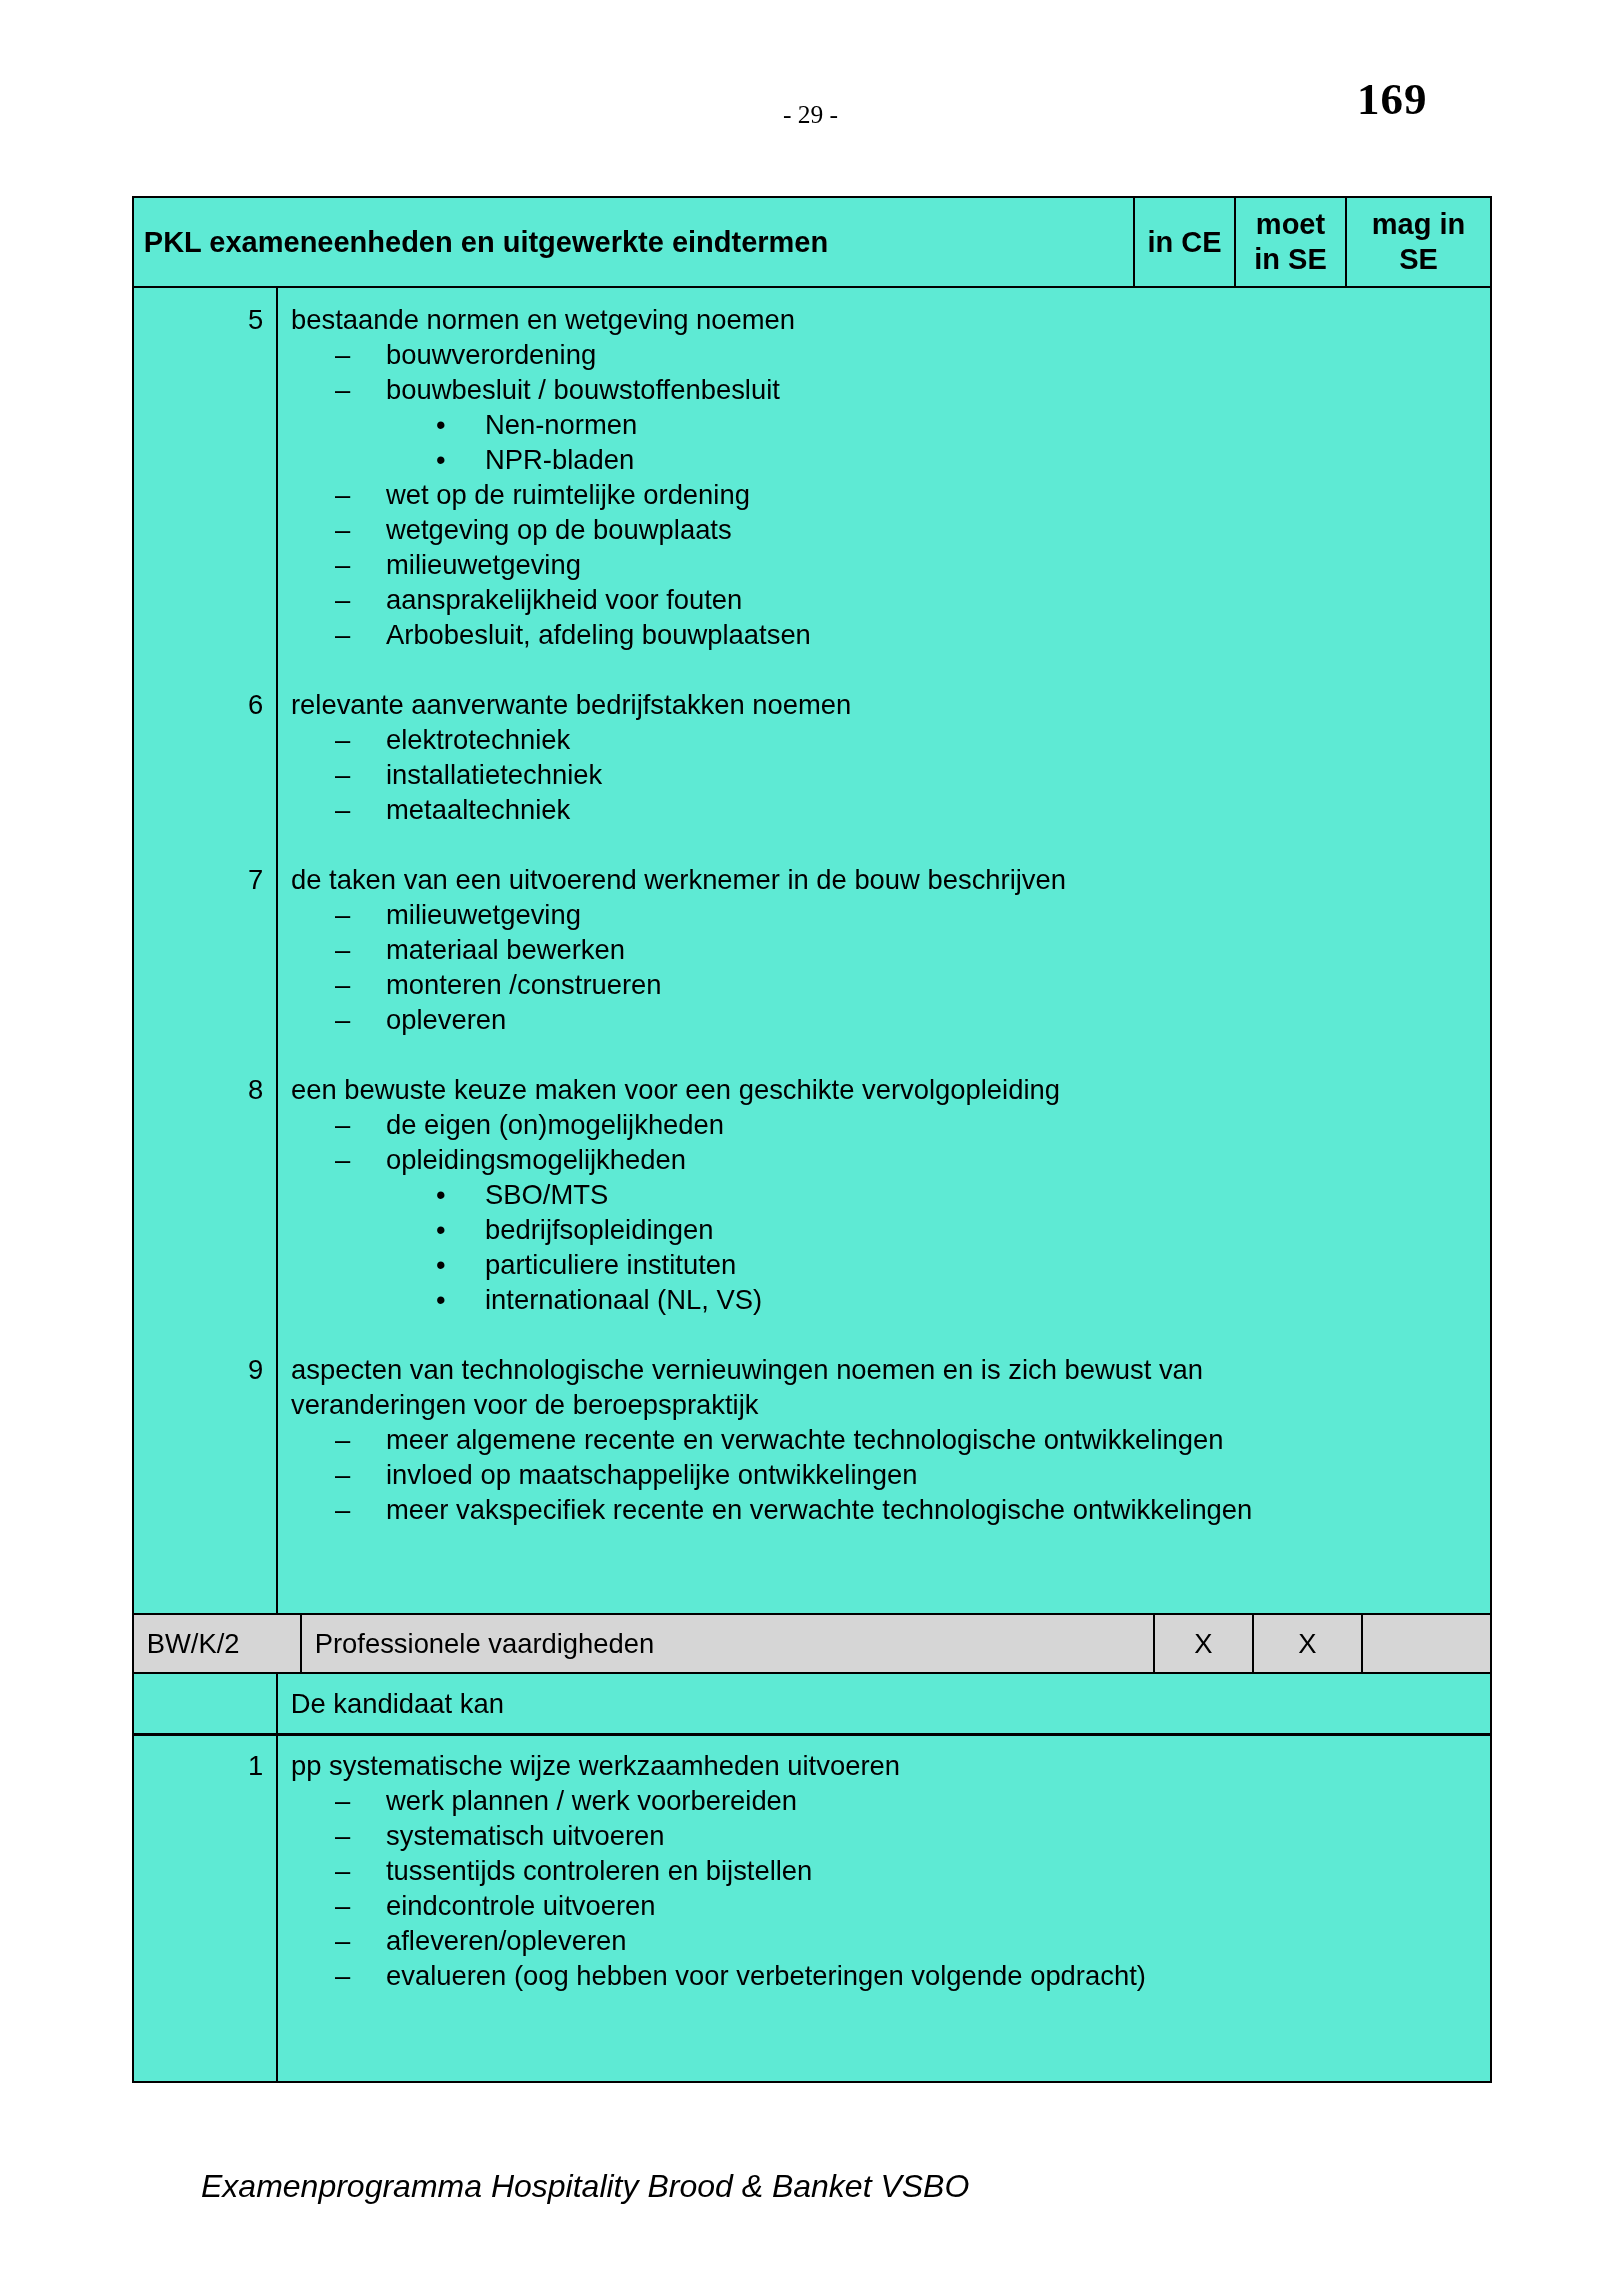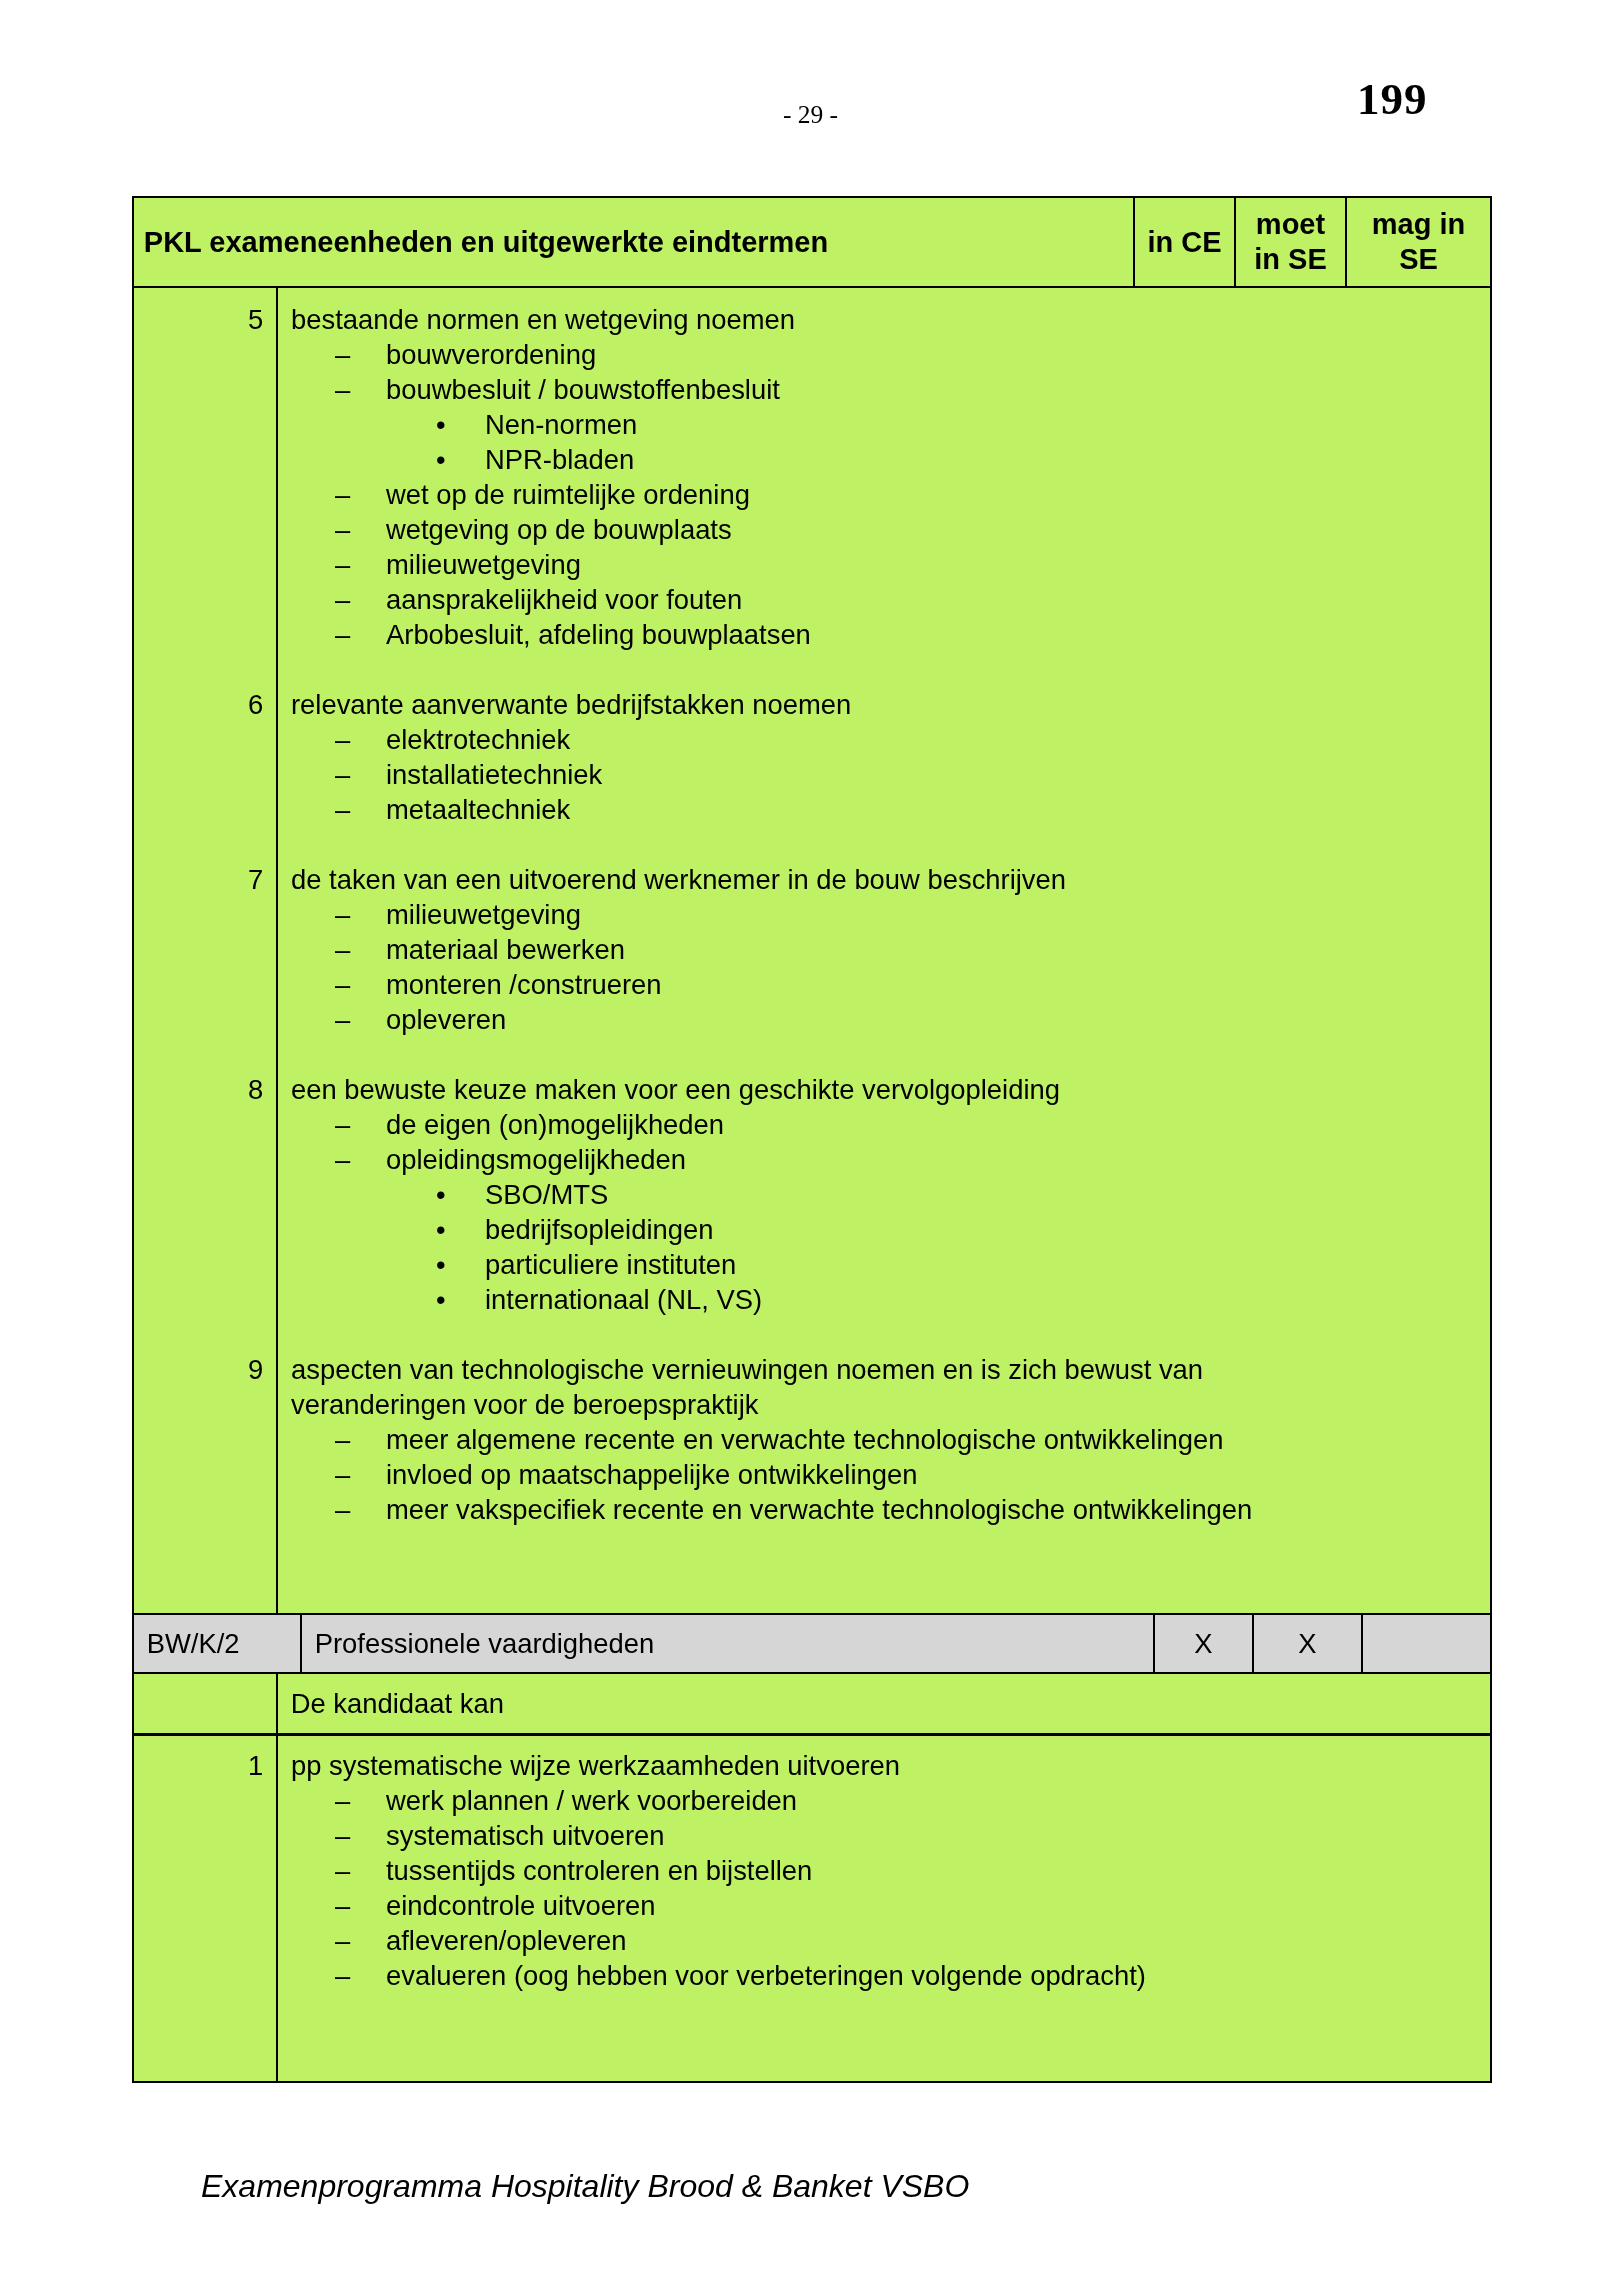--- a/index.html
+++ b/index.html
@@ -25,21 +25,21 @@
     font-family:"Liberation Serif", serif;
     font-size:45px; font-weight:bold;
     text-align:left; letter-spacing:1px;
   }
 
   
   .xtable {
     position:absolute; left:132px; top:196px;
     width:1360px; height:1887px;
     border:2.9px solid #000;
-    background:#bef264;
+    background:#5eead4;
     display:flex; flex-direction:column;
   }
   .trow { width:100%; }
 
   
   .thead {
     display:flex; height:90px;
     border-bottom:2px solid #000;
     font-weight:bold; font-size:29px; line-height:35px;
   }
@@ -120,21 +120,21 @@
     position:absolute; left:201px; top:2168px;
     font-style:italic; font-size:32px;
   }
 </style>
 </head>
 <body>
 
 <div class="page">
 
   <div class="center-header">- 29 -</div>
-  <div class="right-header">199</div>
+  <div class="right-header">169</div>
 
   <div class="xtable">
 
     <div class="trow thead">
       <div class="hcell c-title">PKL exameneenheden en uitgewerkte eindtermen</div>
       <div class="hcell c-ce">in CE</div>
       <div class="hcell c-moet">
         <span>moet</span>
         <span>in SE</span>
       </div>

